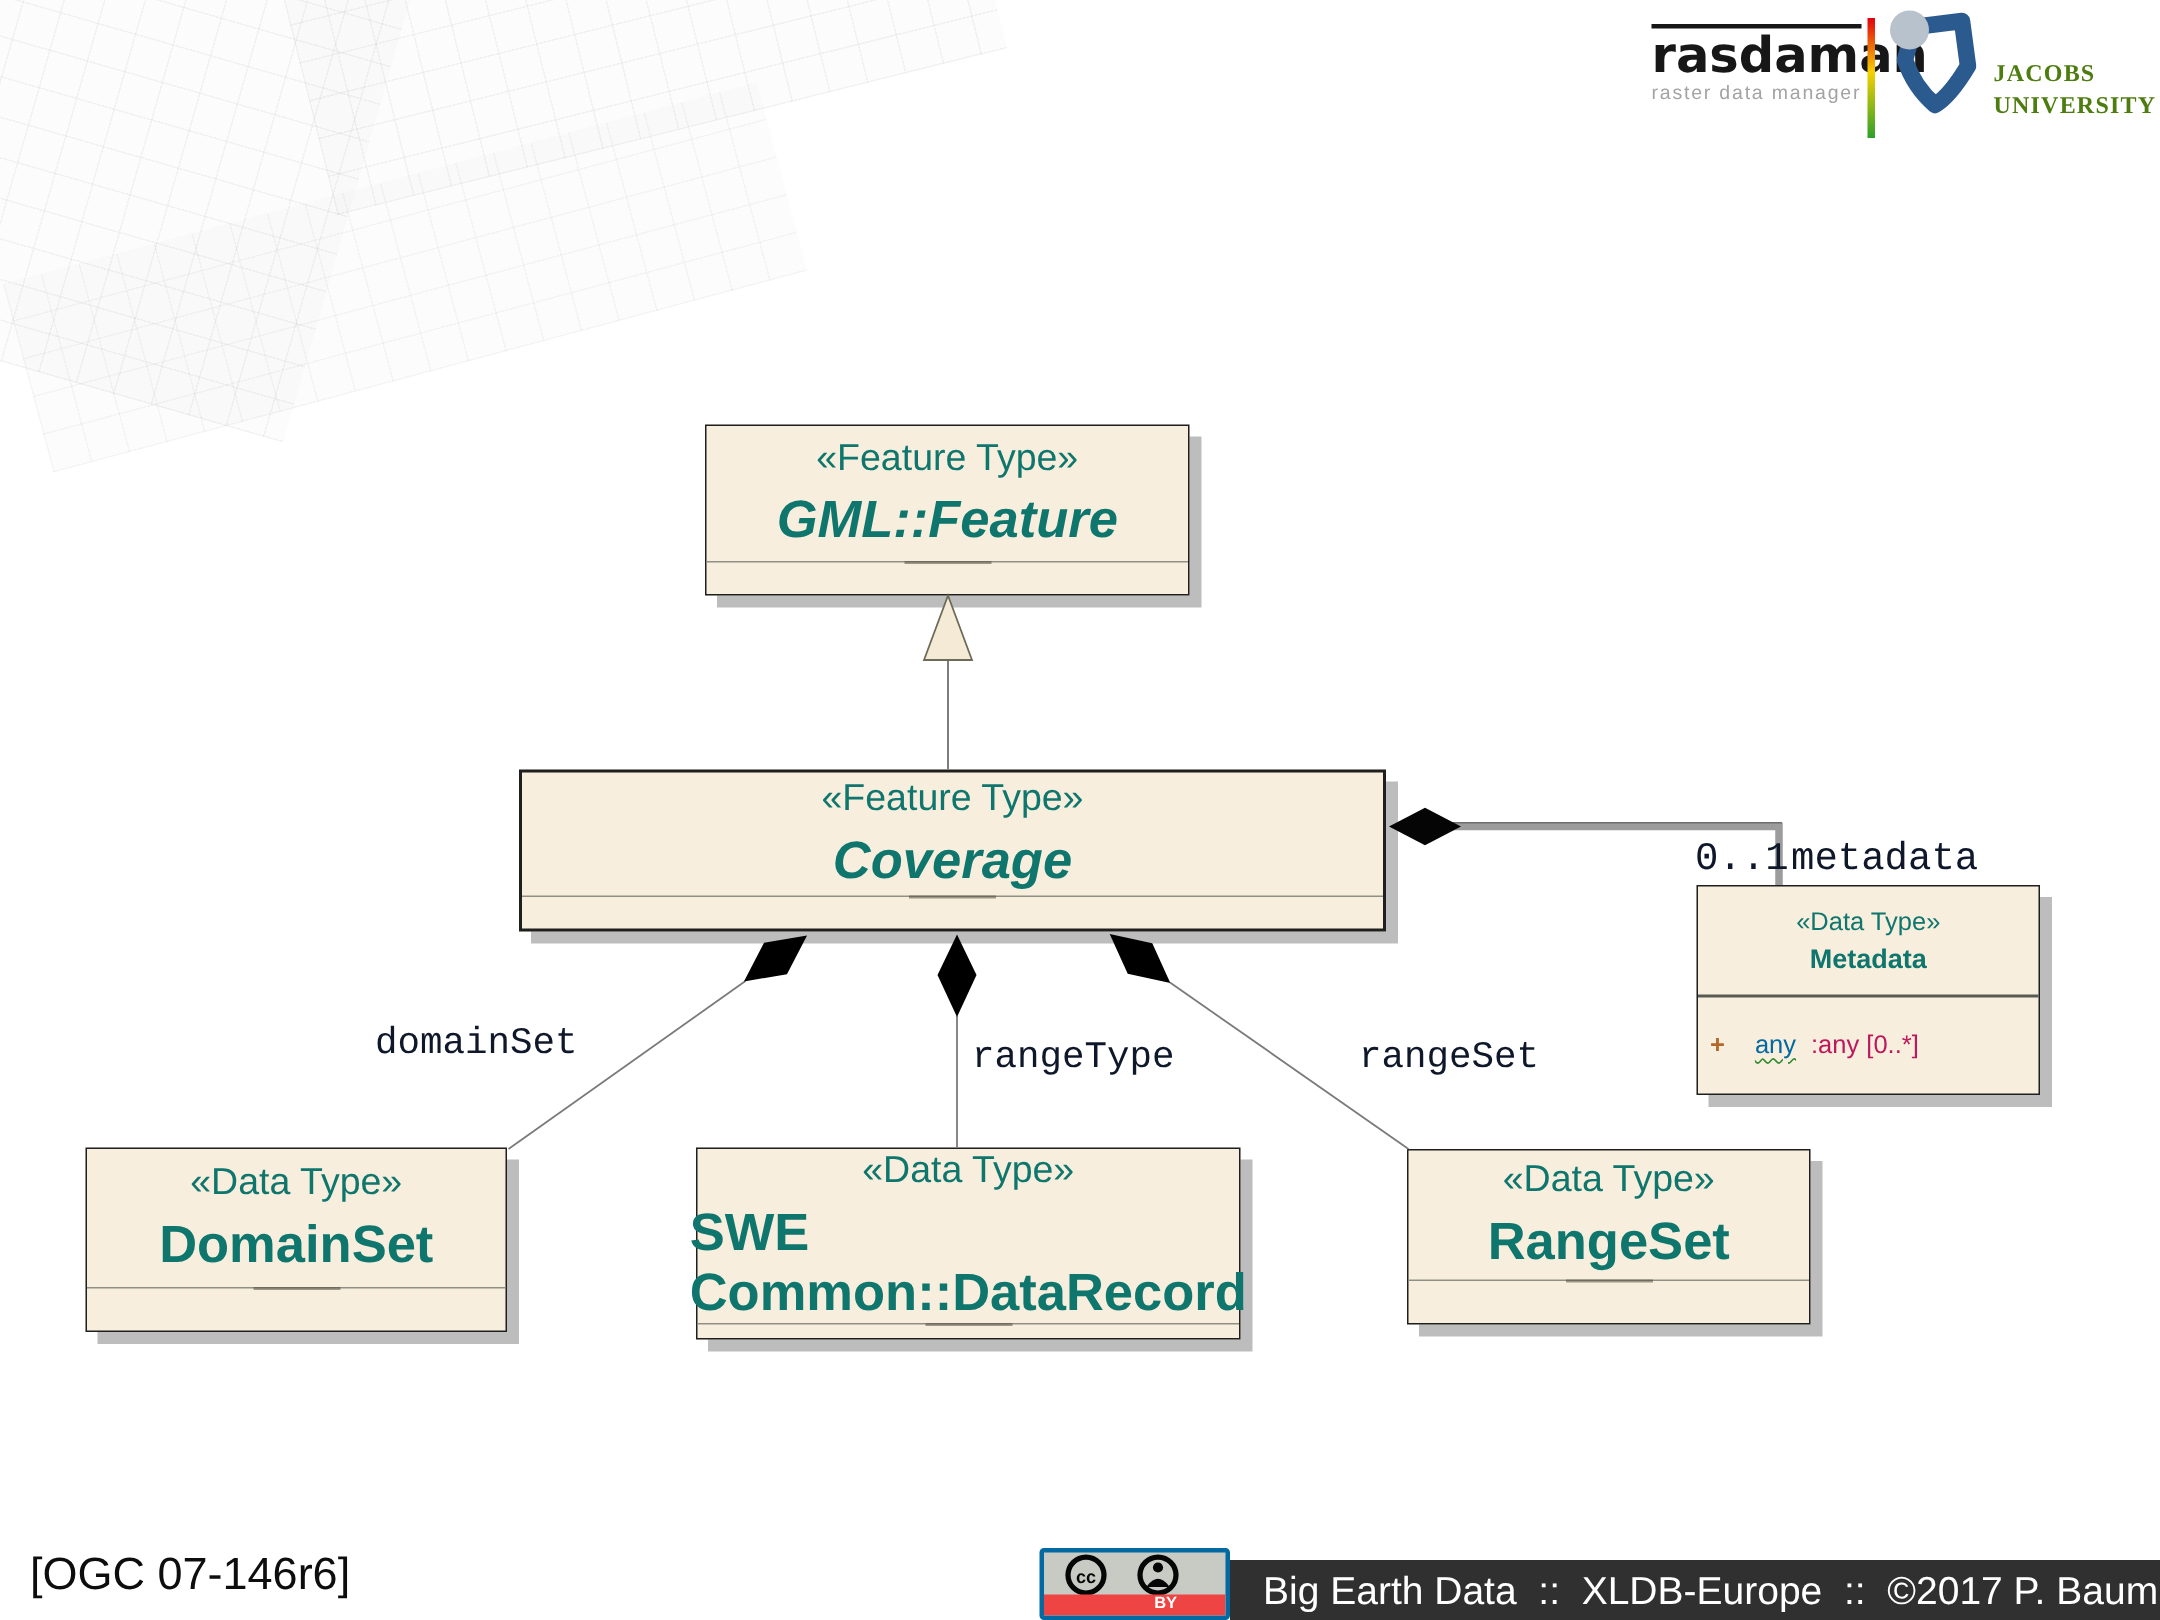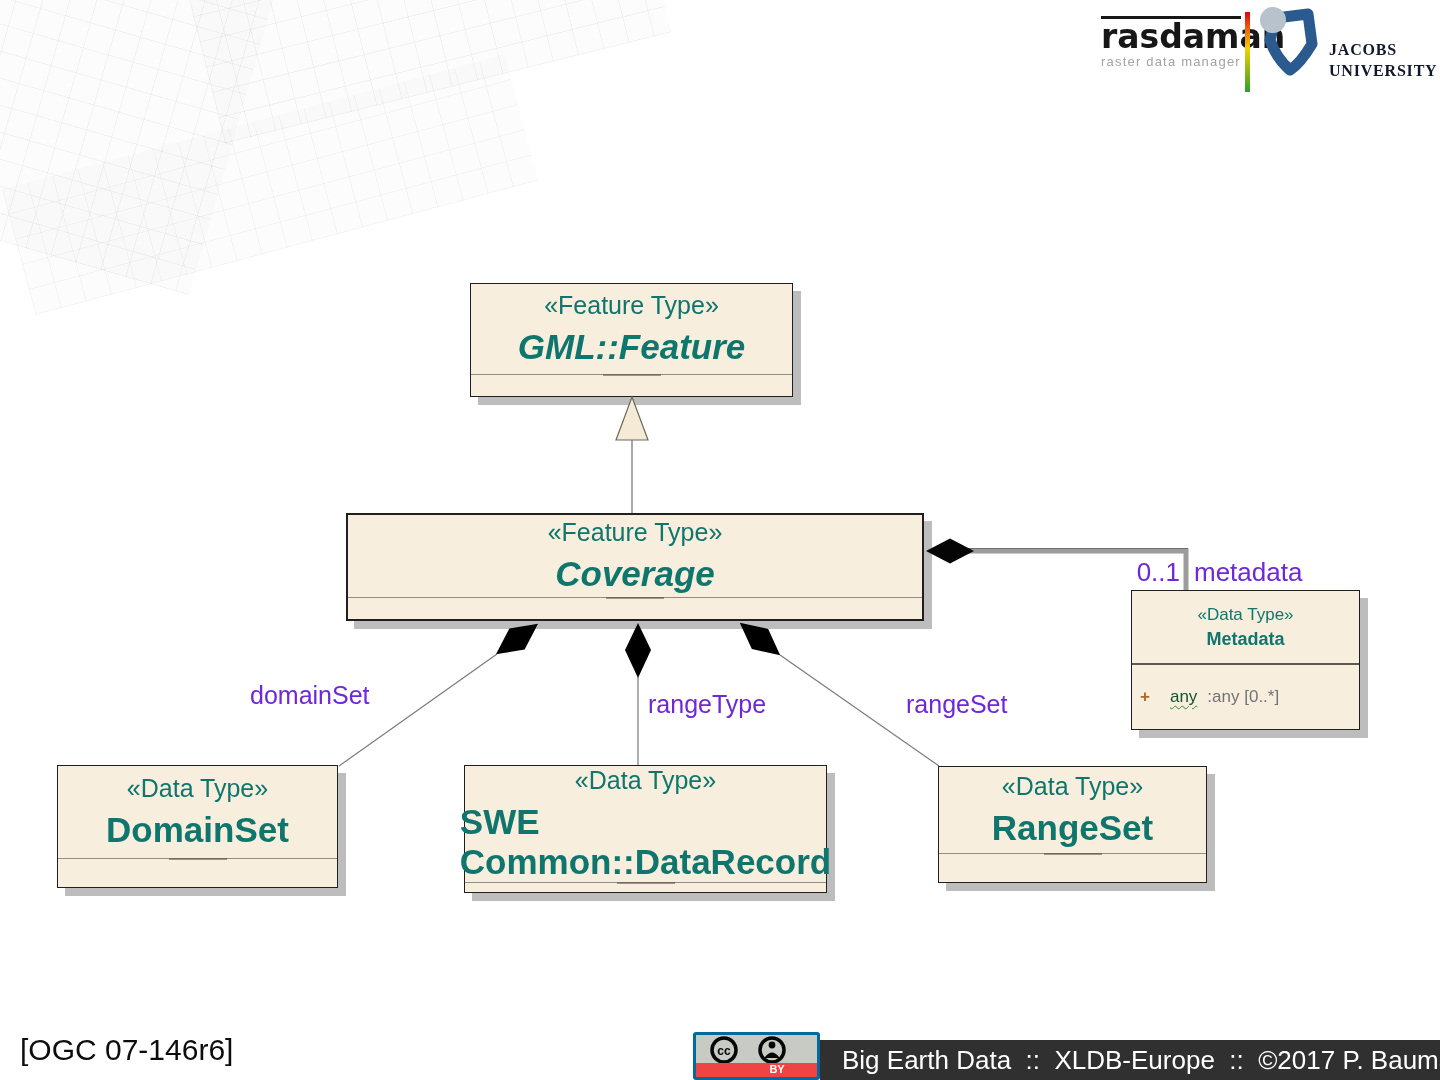--- a/index.html
+++ b/index.html
@@ -35,21 +35,21 @@
   }
   .rasdaman .tagline{font-size:13px; color:#a3a3a3; letter-spacing:1.2px; margin-top:1px;}
   .traffic-bar{
     position:absolute; left:1245px; top:12px; width:5px; height:80px;
     background:linear-gradient(180deg,#e3000f 0%, #f7d000 45%, #2ca02c 100%);
   }
   .jacobs-logo{position:absolute; left:1256px; top:6px;}
   .jacobs-text{
     position:absolute; left:1329px; top:40px;
     font-family:"Liberation Serif", serif; font-weight:bold;
-    font-size:16px; color:#0f172a; letter-spacing:.8px; line-height:1.3;
+    font-size:16px; color:#4d7c0f; letter-spacing:.8px; line-height:1.3;
   }
 
   
   .uml-box{
     position:absolute; box-sizing:border-box;
     background:#f7eedd; border:1.5px solid #1f1f1f;
     box-shadow:8px 8px 0 #bdbdbd;
     display:flex; flex-direction:column;
   }
   .uml-box .head{
@@ -77,27 +77,27 @@
   .box-meta     {left:1131px; top:590px; width:229px; height:140px; border-width:1.5px;}
   .box-meta .head{row-gap:4px;}
   .box-meta .stereo{font-size:17px;}
   .box-meta .cname{font-size:18px;}
   .box-meta .attr-compartment{
     height:64px; border-top:2px solid #5a5a55; display:flex; align-items:center;
     padding:0 8px; font-size:17px; column-gap:6px;
   }
   .attr-plus{color:#b3682a; font-weight:bold; margin-right:14px;}
   .attr-name{
-    color:#14532d;
+    color:#0369a1;
     text-decoration:underline wavy #2e8b2e 1px; text-underline-offset:3px;
   }
-  .attr-type{color:#737373; margin-left:4px; white-space:pre;}
-
-  
-  .edge-label{position:absolute; font-size:25px; color:#6d28d9;}
+  .attr-type{color:#be185d; margin-left:4px; white-space:pre;}
+
+  
+  .edge-label{position:absolute; font-size:25px; color:#0f172a;font-family:Liberation Mono, monospace;}
   .lbl-domainset{left:250px; top:681px;}
   .lbl-rangetype{left:648px; top:690px;}
   .lbl-rangeset {left:906px; top:690px;}
   .lbl-mult{left:1130px; top:557px; width:50px; text-align:right; font-size:26px;}
   .lbl-metarole{left:1194px; top:557px; font-size:26px;}
 
   .edges-svg{position:absolute; left:0; top:0; pointer-events:none;}
 
   
   .ogc-ref{position:absolute; left:20px; top:1033px; font-size:30px; color:#0d0d0d;}

